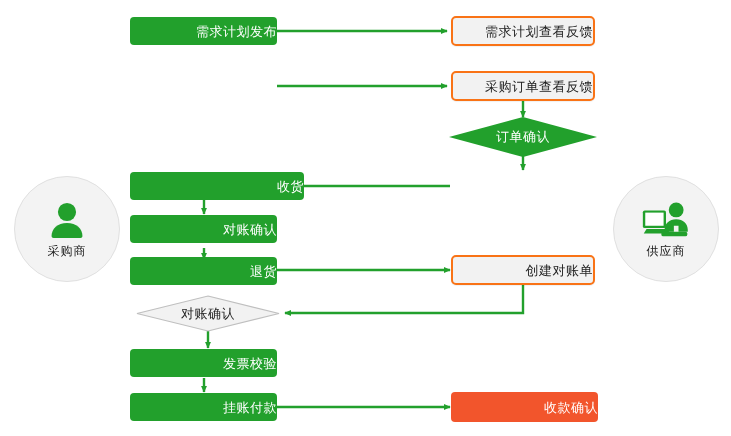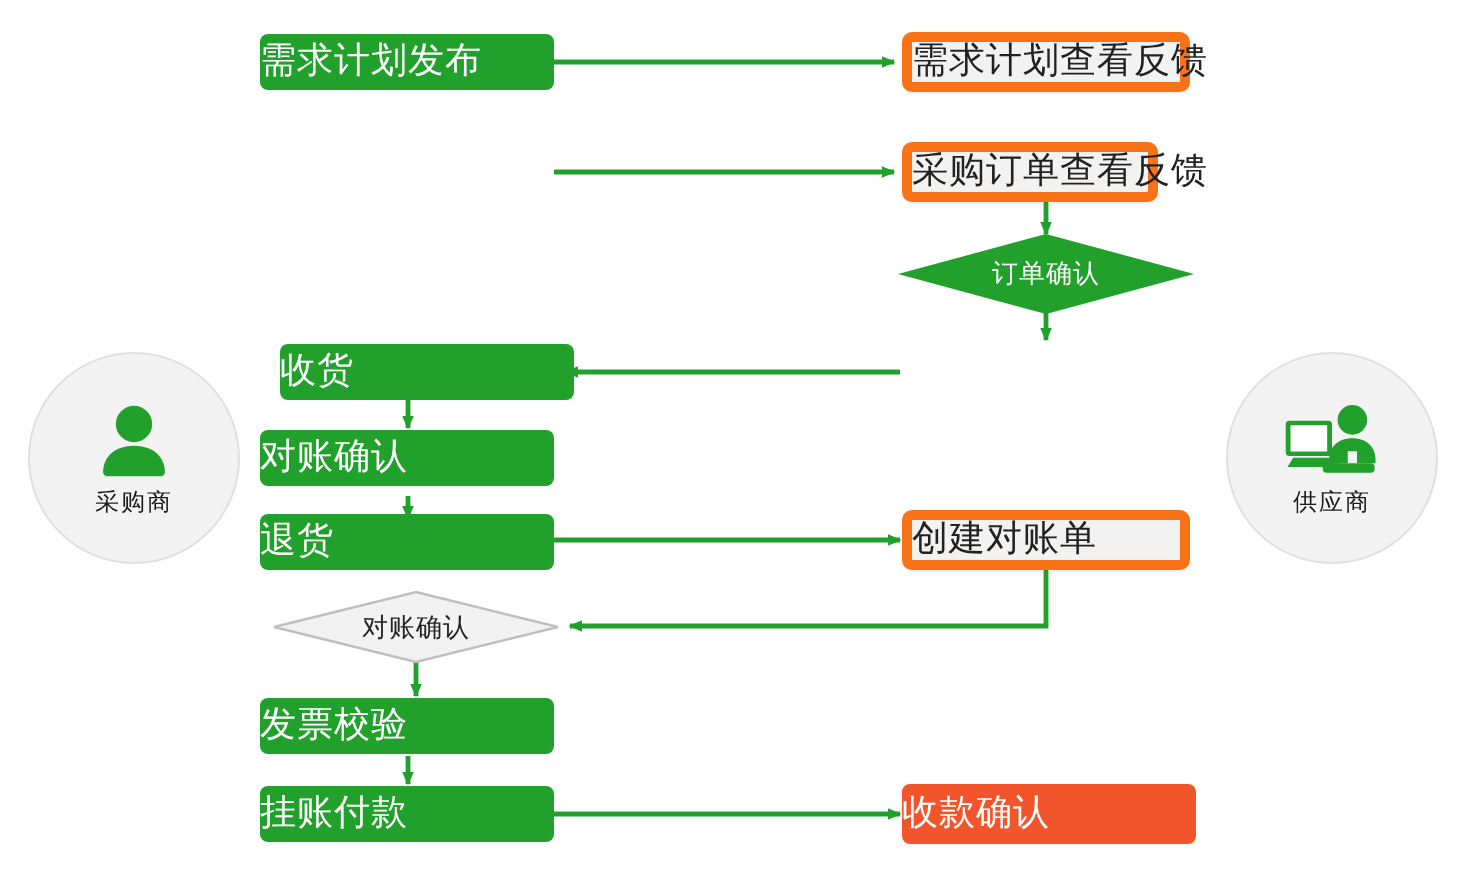--- a/index.html
+++ b/index.html
@@ -15,41 +15,41 @@
     font-family: "DejaVu Sans", "Liberation Sans", sans-serif;
     overflow: hidden;
   }
 
   
   .node {
     position: absolute;
     box-sizing: border-box;
     display: flex;
     align-items: center;
-    justify-content: flex-start;
-    font-size: 18px;
+    justify-content: flex-end;
+    font-size: 13px;
     line-height: 1;
     letter-spacing: 0.5px;
     white-space: nowrap;
     z-index: 5;
   }
   .node-green {
     background: #22A02C;
     color: #ffffff;
     border-radius: 4px;
   }
   .node-orange {
     background: #F2552C;
     color: #ffffff;
     border-radius: 4px;
   }
   .node-grey {
     background: #F2F2F2;
     color: #222222;
-    border: 5px solid #f97316;
+    border: 2px solid #f97316;
     border-radius: 5px;
     box-shadow: 0 1px 1px rgba(0,0,0,0.06);
   }
 
   
   .diamond {
     position: absolute;
     z-index: 5;
   }
   .diamond svg {
@@ -179,33 +179,33 @@
 
   <div class="node node-green" style="left:130px; top:17px; width:147px; height:28px;">
     <span>需求计划发布</span>
   </div>
 
   <div class="node node-grey" style="left:451px; top:16px; width:144px; height:30px;">
     <span>需求计划查看反馈</span>
   </div>
 
 
-  <div class="node node-grey" style="left:451px; top:71px; width:128px; height:30px;">
+  <div class="node node-grey" style="left:451px; top:71px; width:144px; height:30px;">
     <span>采购订单查看反馈</span>
   </div>
 
   <div class="diamond diamond-green" style="left:449px; top:117px; width:148px; height:40px;">
     <svg viewBox="0 0 148 40" width="148" height="40" aria-hidden="true">
       <polygon points="74,0 148,20 74,40 0,20" fill="#22A02C"></polygon>
     </svg>
     <div class="dlabel">订单确认</div>
   </div>
 
 
-  <div class="node node-green" style="left:140px; top:172px; width:147px; height:28px;">
+  <div class="node node-green" style="left:130px; top:172px; width:174px; height:28px;">
     <span>收货</span>
   </div>
 
   <div class="node node-green" style="left:130px; top:215px; width:147px; height:28px;">
     <span>对账确认</span>
   </div>
 
   <div class="node node-green" style="left:130px; top:257px; width:147px; height:28px;">
     <span>退货</span>
   </div>

